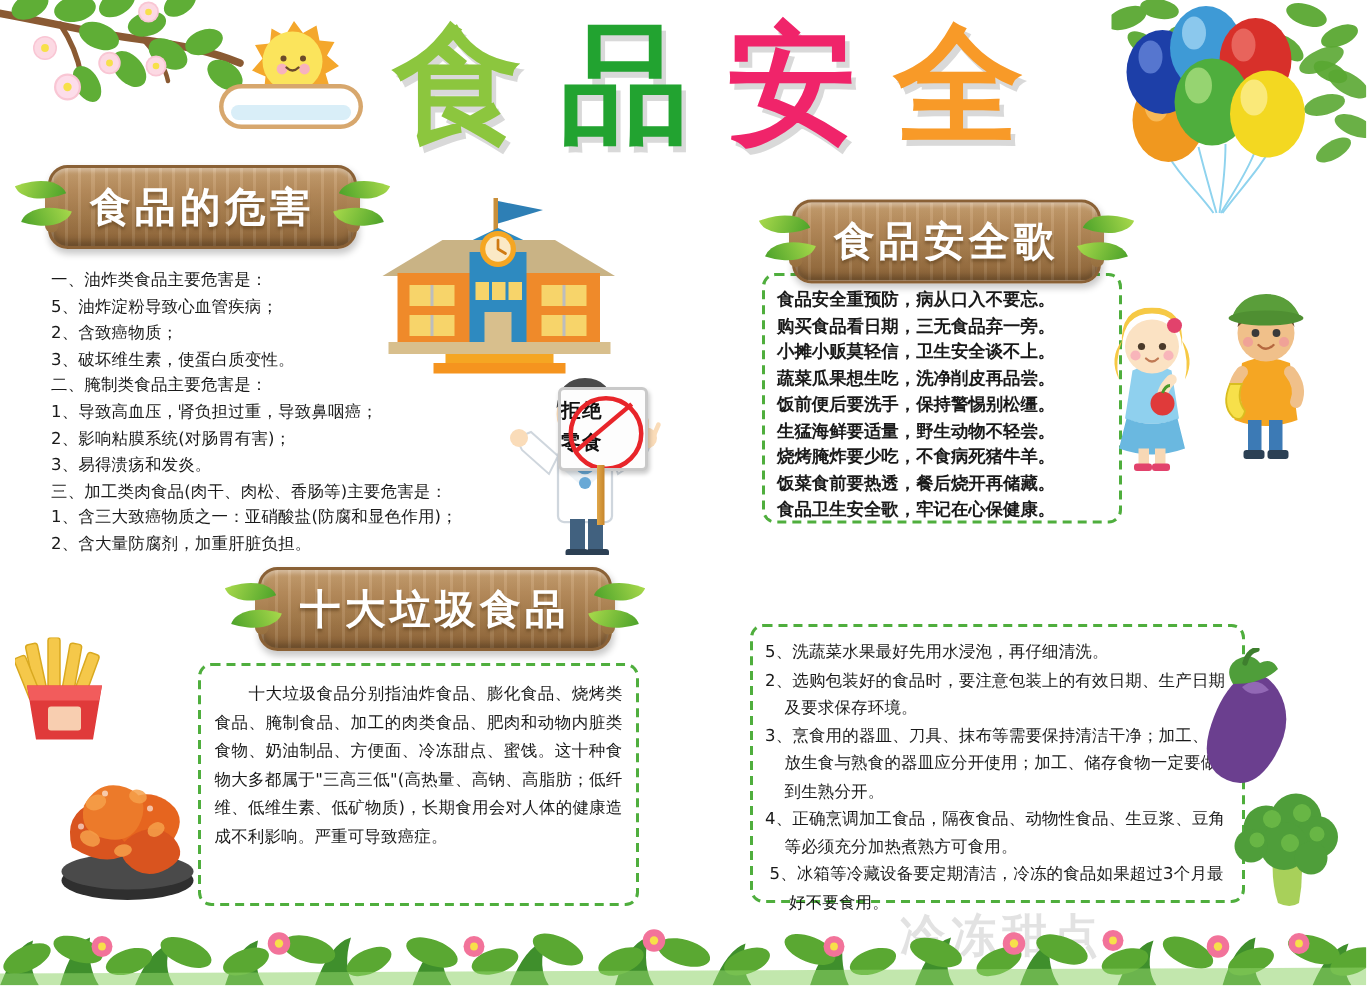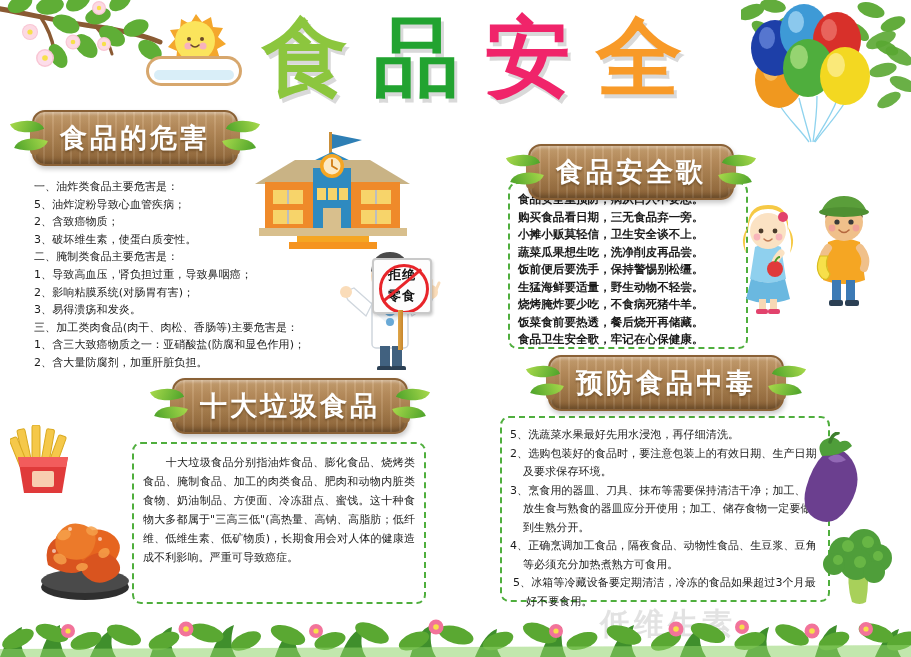--- a/index.html
+++ b/index.html
@@ -77,21 +77,21 @@
   .school{position:absolute;left:245px;top:132px;z-index:6;}
   
   .doctor{position:absolute;left:332px;top:240px;z-index:12;}
   
   .sign{position:absolute;left:372px;top:258px;z-index:13;}
   .sign-board{
     width:56px;height:52px;background:#fdfdfd;border:2px solid #c9c9c9;border-radius:4px;
     box-shadow:1px 2px 3px rgba(0,0,0,.2);position:relative;overflow:hidden;
   }
   .sign-board .txt{
-    position:absolute;left:0;top:4px;width:100%;text-align:center;
+    position:absolute;left:0;top:4px;width:100%;text-align:left;
     font-size:13px;line-height:21px;font-weight:bold;color:#111;letter-spacing:1px;
   }
   .sign-board .circle{
     position:absolute;left:5px;top:4px;width:44px;height:44px;border:3px solid #e8252a;border-radius:50%;
   }
   .sign-board .slash{
     position:absolute;left:3px;top:24px;width:50px;height:3px;background:#e8252a;transform:rotate(-40deg);
   }
   .sign-pole{position:absolute;left:26px;top:52px;width:5px;height:40px;background:linear-gradient(90deg,#e0a74a,#c7862c);}
 
@@ -314,21 +314,21 @@
     <circle cx="14" cy="52" r="6" fill="#fadcb9"></circle>
     <path d="M76,64 L94,50 L102,56 L98,64 L80,76z" fill="#ffffff" stroke="#cfd6dd" stroke-width="1.3"></path>
     <circle cx="99" cy="52" r="7" fill="#fadcb9"></circle>
     <g stroke="#fadcb9" stroke-width="3" stroke-linecap="round">
       <line x1="99" y1="48" x2="99" y2="40"></line>
         <line x1="104" y1="50" x2="107" y2="43"></line>
       <line x1="94" y1="50" x2="92" y2="43"></line>
     </g>
   </svg>
 
-  <div class="plaque" style="left:528px;top:146px;">
+  <div class="plaque" style="left:528px;top:135px;">
     <div class="wood">
       <span class="leaf l1"></span>
       <span class="leaf l2"></span>
       <span class="ptext">食品安全歌</span>
       <span class="leaf r1"></span>
       <span class="leaf r2"></span>
     </div>
   </div>
 
   <div class="dbox" style="left:508px;top:182px;width:222px;height:156px;padding:7px 6px 0 8px;">
@@ -392,29 +392,20 @@
       <span class="ptext">十大垃圾食品</span>
       <span class="leaf r1"></span>
       <span class="leaf r2"></span>
     </div>
   </div>
 
   <div class="dbox" style="left:132px;top:442px;width:272px;height:140px;padding:9px 9px;">
     <div class="body-txt wrapy" style="line-height:19px;text-align:justify;">　　十大垃圾食品分别指油炸食品、膨化食品、烧烤类食品、腌制食品、加工的肉类食品、肥肉和动物内脏类食物、奶油制品、方便面、冷冻甜点、蜜饯。这十种食物大多都属于"三高三低"(高热量、高钠、高脂肪；低纤维、低维生素、低矿物质)，长期食用会对人体的健康造成不利影响。严重可导致癌症。</div>
   </div>
 
-  <div class="plaque" style="left:548px;top:357px;">
-    <div class="wood">
-      <span class="leaf l1"></span>
-      <span class="leaf l2"></span>
-      <span class="ptext">预防食品中毒</span>
-      <span class="leaf r1"></span>
-      <span class="leaf r2"></span>
-    </div>
-  </div>
 
   <div class="dbox" style="left:500px;top:416px;width:310px;height:166px;padding:8px 8px;">
     <div class="body-txt wrapy" style="line-height:18.5px;padding-left:13px;text-indent:-13px;">5、洗蔬菜水果最好先用水浸泡，再仔细清洗。</div>
     <div class="body-txt wrapy" style="line-height:18.5px;padding-left:13px;text-indent:-13px;">2、选购包装好的食品时，要注意包装上的有效日期、生产日期及要求保存环境。</div>
     <div class="body-txt wrapy" style="line-height:18.5px;padding-left:13px;text-indent:-13px;">3、烹食用的器皿、刀具、抹布等需要保持清洁干净；加工、盛放生食与熟食的器皿应分开使用；加工、储存食物一定要做到生熟分开。</div>
     <div class="body-txt wrapy" style="line-height:18.5px;padding-left:13px;text-indent:-13px;">4、正确烹调加工食品，隔夜食品、动物性食品、生豆浆、豆角等必须充分加热煮熟方可食用。</div>
     <div class="body-txt wrapy" style="line-height:18.5px;padding-left:16px;text-indent:-13px;">5、冰箱等冷藏设备要定期清洁，冷冻的食品如果超过3个月最好不要食用。</div>
   </div>
 
   <svg class="fries" width="66" height="70" viewBox="0 0 66 70">
@@ -472,21 +463,21 @@
     </g>
     <g fill="#6fbd48" opacity=".8">
       <circle cx="26" cy="26" r="6"></circle>
         <circle cx="46" cy="22" r="6"></circle>
       <circle cx="56" cy="36" r="5"></circle>
         <circle cx="16" cy="40" r="5"></circle>
       <circle cx="38" cy="42" r="6"></circle>
     </g>
   </svg>
 
-  <div class="watermark">低维生素</div>
+  <div class="watermark">冷冻甜点</div>
 
   <svg class="grass-band" width="911" height="52" viewBox="0 0 911 52" preserveAspectRatio="none">
     <g fill="#3f8f2c">
       <path d="M0,52 q10,-26 22,-30 q-4,18 4,30z"></path>
       <path d="M40,52 q8,-28 20,-32 q-2,20 6,32z"></path>
       <path d="M90,52 q10,-24 24,-28 q-6,16 2,28z"></path>
       <path d="M150,52 q8,-26 22,-30 q-4,18 4,30z"></path>
       <path d="M210,52 q10,-28 24,-32 q-6,20 2,32z"></path>
       <path d="M275,52 q8,-24 20,-28 q-2,16 6,28z"></path>
       <path d="M340,52 q10,-26 24,-30 q-6,18 2,30z"></path>

